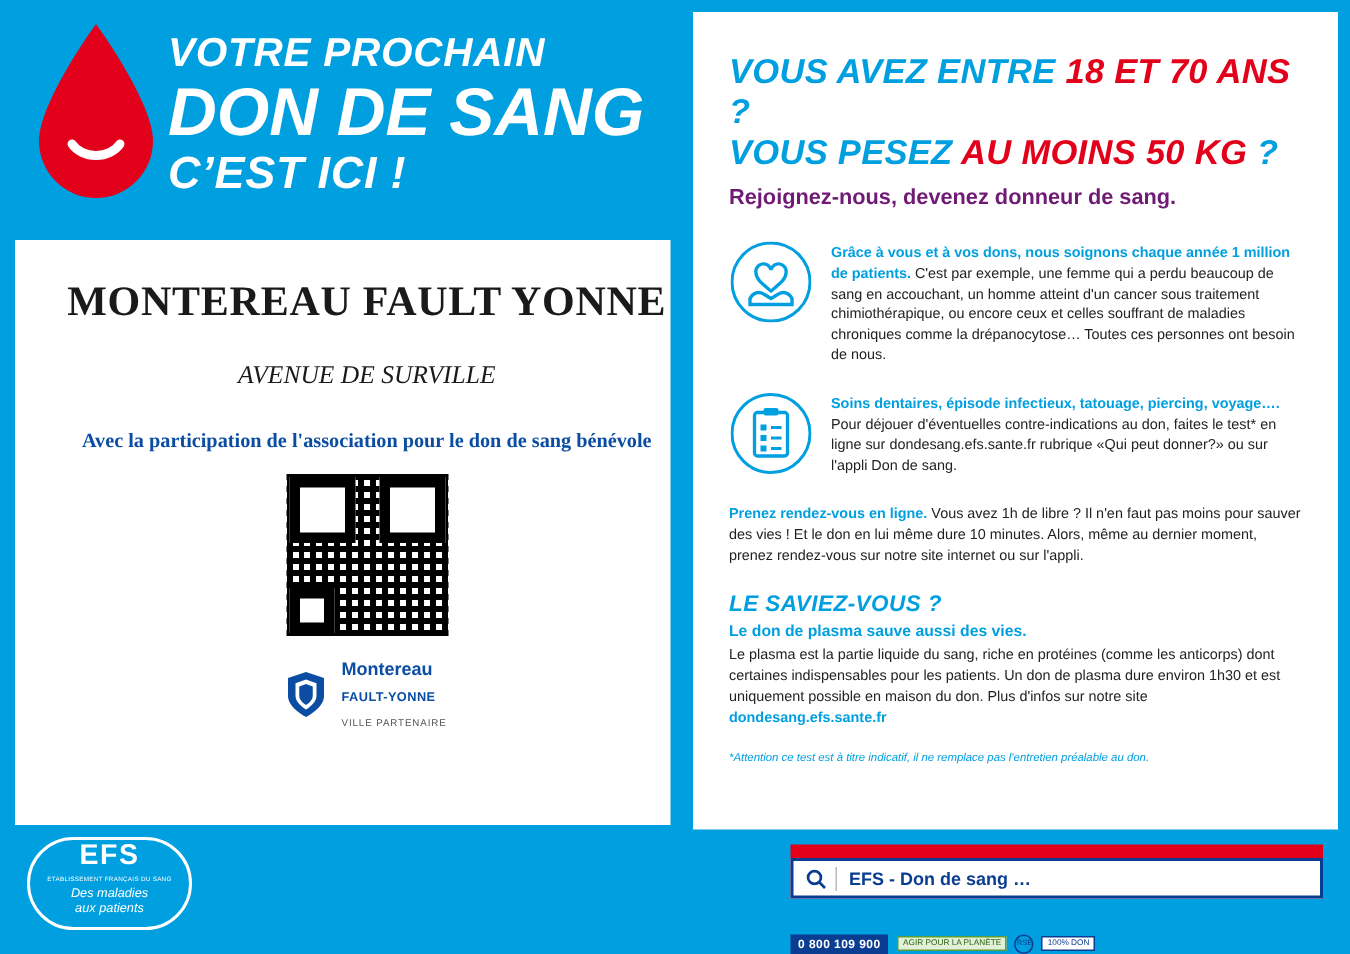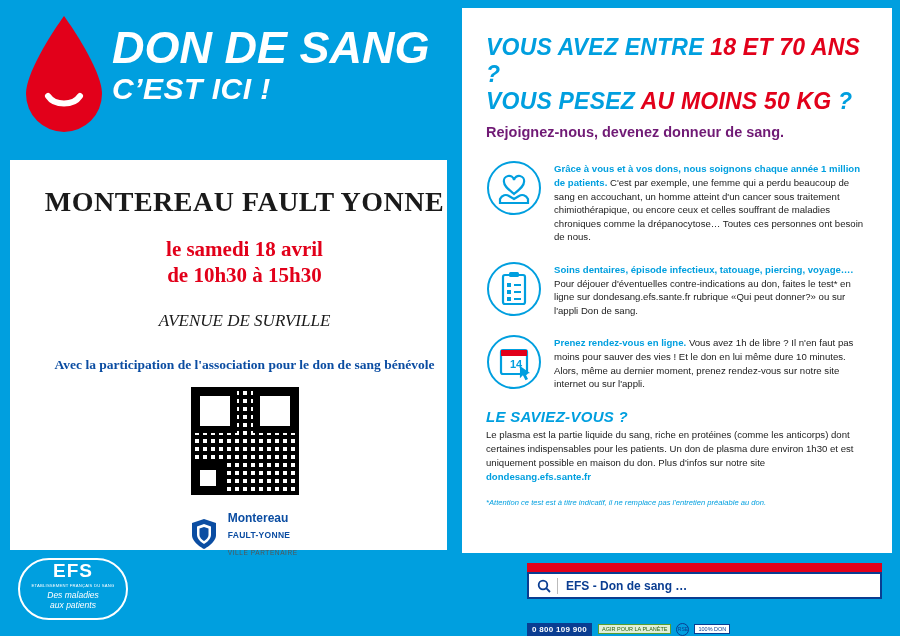--- a/index.html
+++ b/index.html
@@ -202,31 +202,28 @@
   <div class="left">
 
     <div class="header">
       <div class="drop">
         <svg viewBox="0 0 92 120">
           <path d="M46 2 C46 2 8 54 8 80 a38 38 0 0 0 76 0 C84 54 46 2 46 2 Z" fill="#e2001a"></path>
           <path d="M30 82 a18 14 0 0 0 32 0" stroke="#ffffff" stroke-width="6" fill="none" stroke-linecap="round"></path>
         </svg>
       </div>
       <div class="title-block">
+        <div class="t-line1">VOTRE PROCHAIN</div>
         <div class="t-line2">DON DE SANG</div>
         <div class="t-line3">C’EST ICI !</div>
       </div>
     </div>
 
     <div class="white-card">
       <div class="city">MONTEREAU FAULT YONNE</div>
-      <div class="date">
-        <div>le samedi 18 avril</div>
-        <div>de 10h30 à 15h30</div>
-      </div>
       <div class="street">AVENUE DE SURVILLE</div>
       <div class="assoc">Avec la participation de l'association pour le don de sang bénévole</div>
 
       <div class="qr">
           <span class="q3"></span>
         </div>
 
       <div class="city-logo">
         <span class="shield">
           <svg viewBox="0 0 26 32">
@@ -289,37 +286,29 @@
             <line x1="27" y1="30" x2="34" y2="30" stroke="#009fdf" stroke-width="2"></line>
             <line x1="27" y1="37" x2="34" y2="37" stroke="#009fdf" stroke-width="2"></line>
           </svg>
         </div>
         <div class="item-text">
           <b>Soins dentaires, épisode infectieux, tatouage, piercing, voyage….</b><span> Pour déjouer d'éventuelles contre-indications au don, faites le test* en ligne sur dondesang.efs.sante.fr rubrique «Qui peut donner?» ou sur l'appli Don de sang.</span>
         </div>
       </div>
 
       <div class="item">
-        <div class="item-icon">
-          <svg viewBox="0 0 54 54">
-            <circle cx="27" cy="27" r="26" fill="none" stroke="#009fdf" stroke-width="2"></circle>
-            <rect x="14" y="15" width="26" height="24" rx="2" fill="none" stroke="#009fdf" stroke-width="2.2"></rect>
-            <rect x="14" y="15" width="26" height="6" fill="#e2001a"></rect>
-            <text x="23" y="33" font-family="Liberation Sans, sans-serif" font-size="11" font-weight="bold" fill="#009fdf">14</text>
-            <path d="M33 31 l10 7 -4.5 1 2.5 5 -2.5 1.2 -2.6 -5 -3 3 Z" fill="#009fdf"></path>
-          </svg>
-        </div>
         <div class="item-text">
           <b>Prenez rendez-vous en ligne.</b><span> Vous avez 1h de libre ? Il n'en faut pas moins pour sauver des vies ! Et le don en lui même dure 10 minutes. Alors, même au dernier moment, prenez rendez-vous sur notre site internet ou sur l'appli.</span>
         </div>
       </div>
     </div>
 
     <div class="know">
       <div class="know-h">LE SAVIEZ-VOUS ?</div>
+      <div class="know-l">Le don de plasma sauve aussi des vies.</div>
       <div class="know-p">
         <span>Le plasma est la partie liquide du sang, riche en protéines (comme les anticorps) dont certaines indispensables pour les patients. Un don de plasma dure environ 1h30 et est uniquement possible en maison du don. Plus d'infos sur notre site </span><span class="lnk">dondesang.efs.sante.fr</span>
       </div>
     </div>
 
     <div class="note">*Attention ce test est à titre indicatif, il ne remplace pas l'entretien préalable au don.</div>
   </div>
 
   <div class="appt">SUR RENDEZ-VOUS</div>
 

